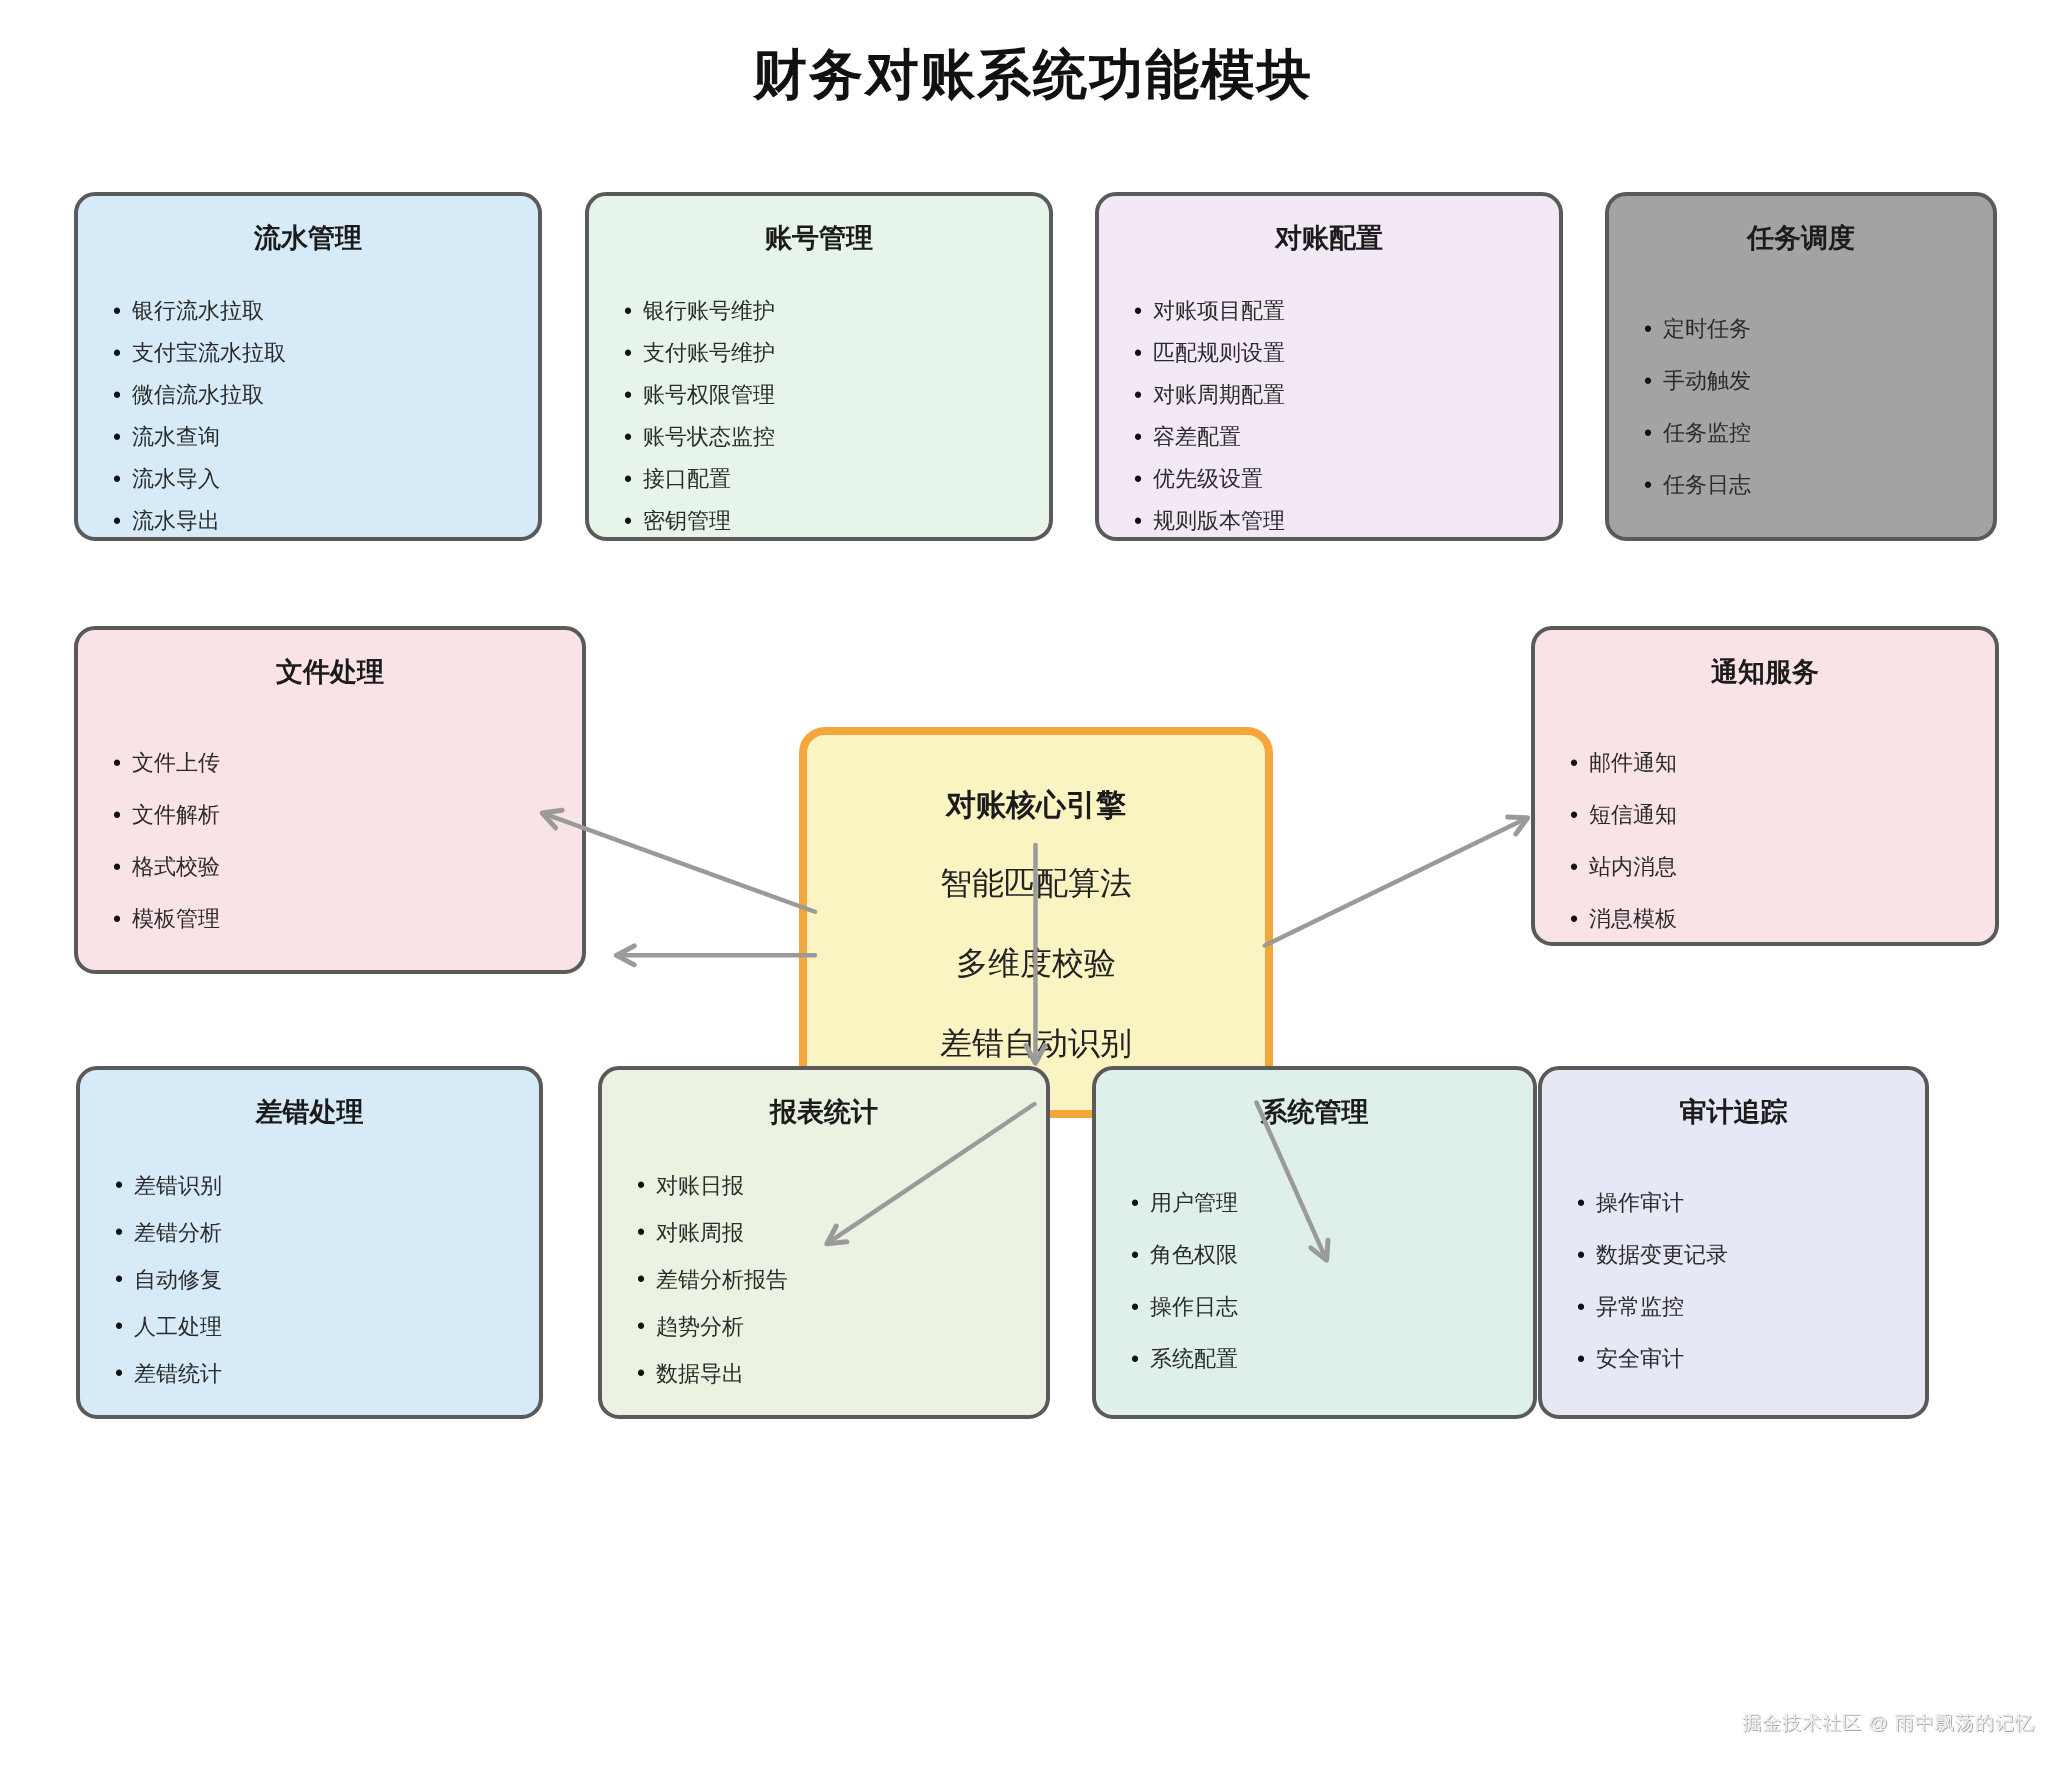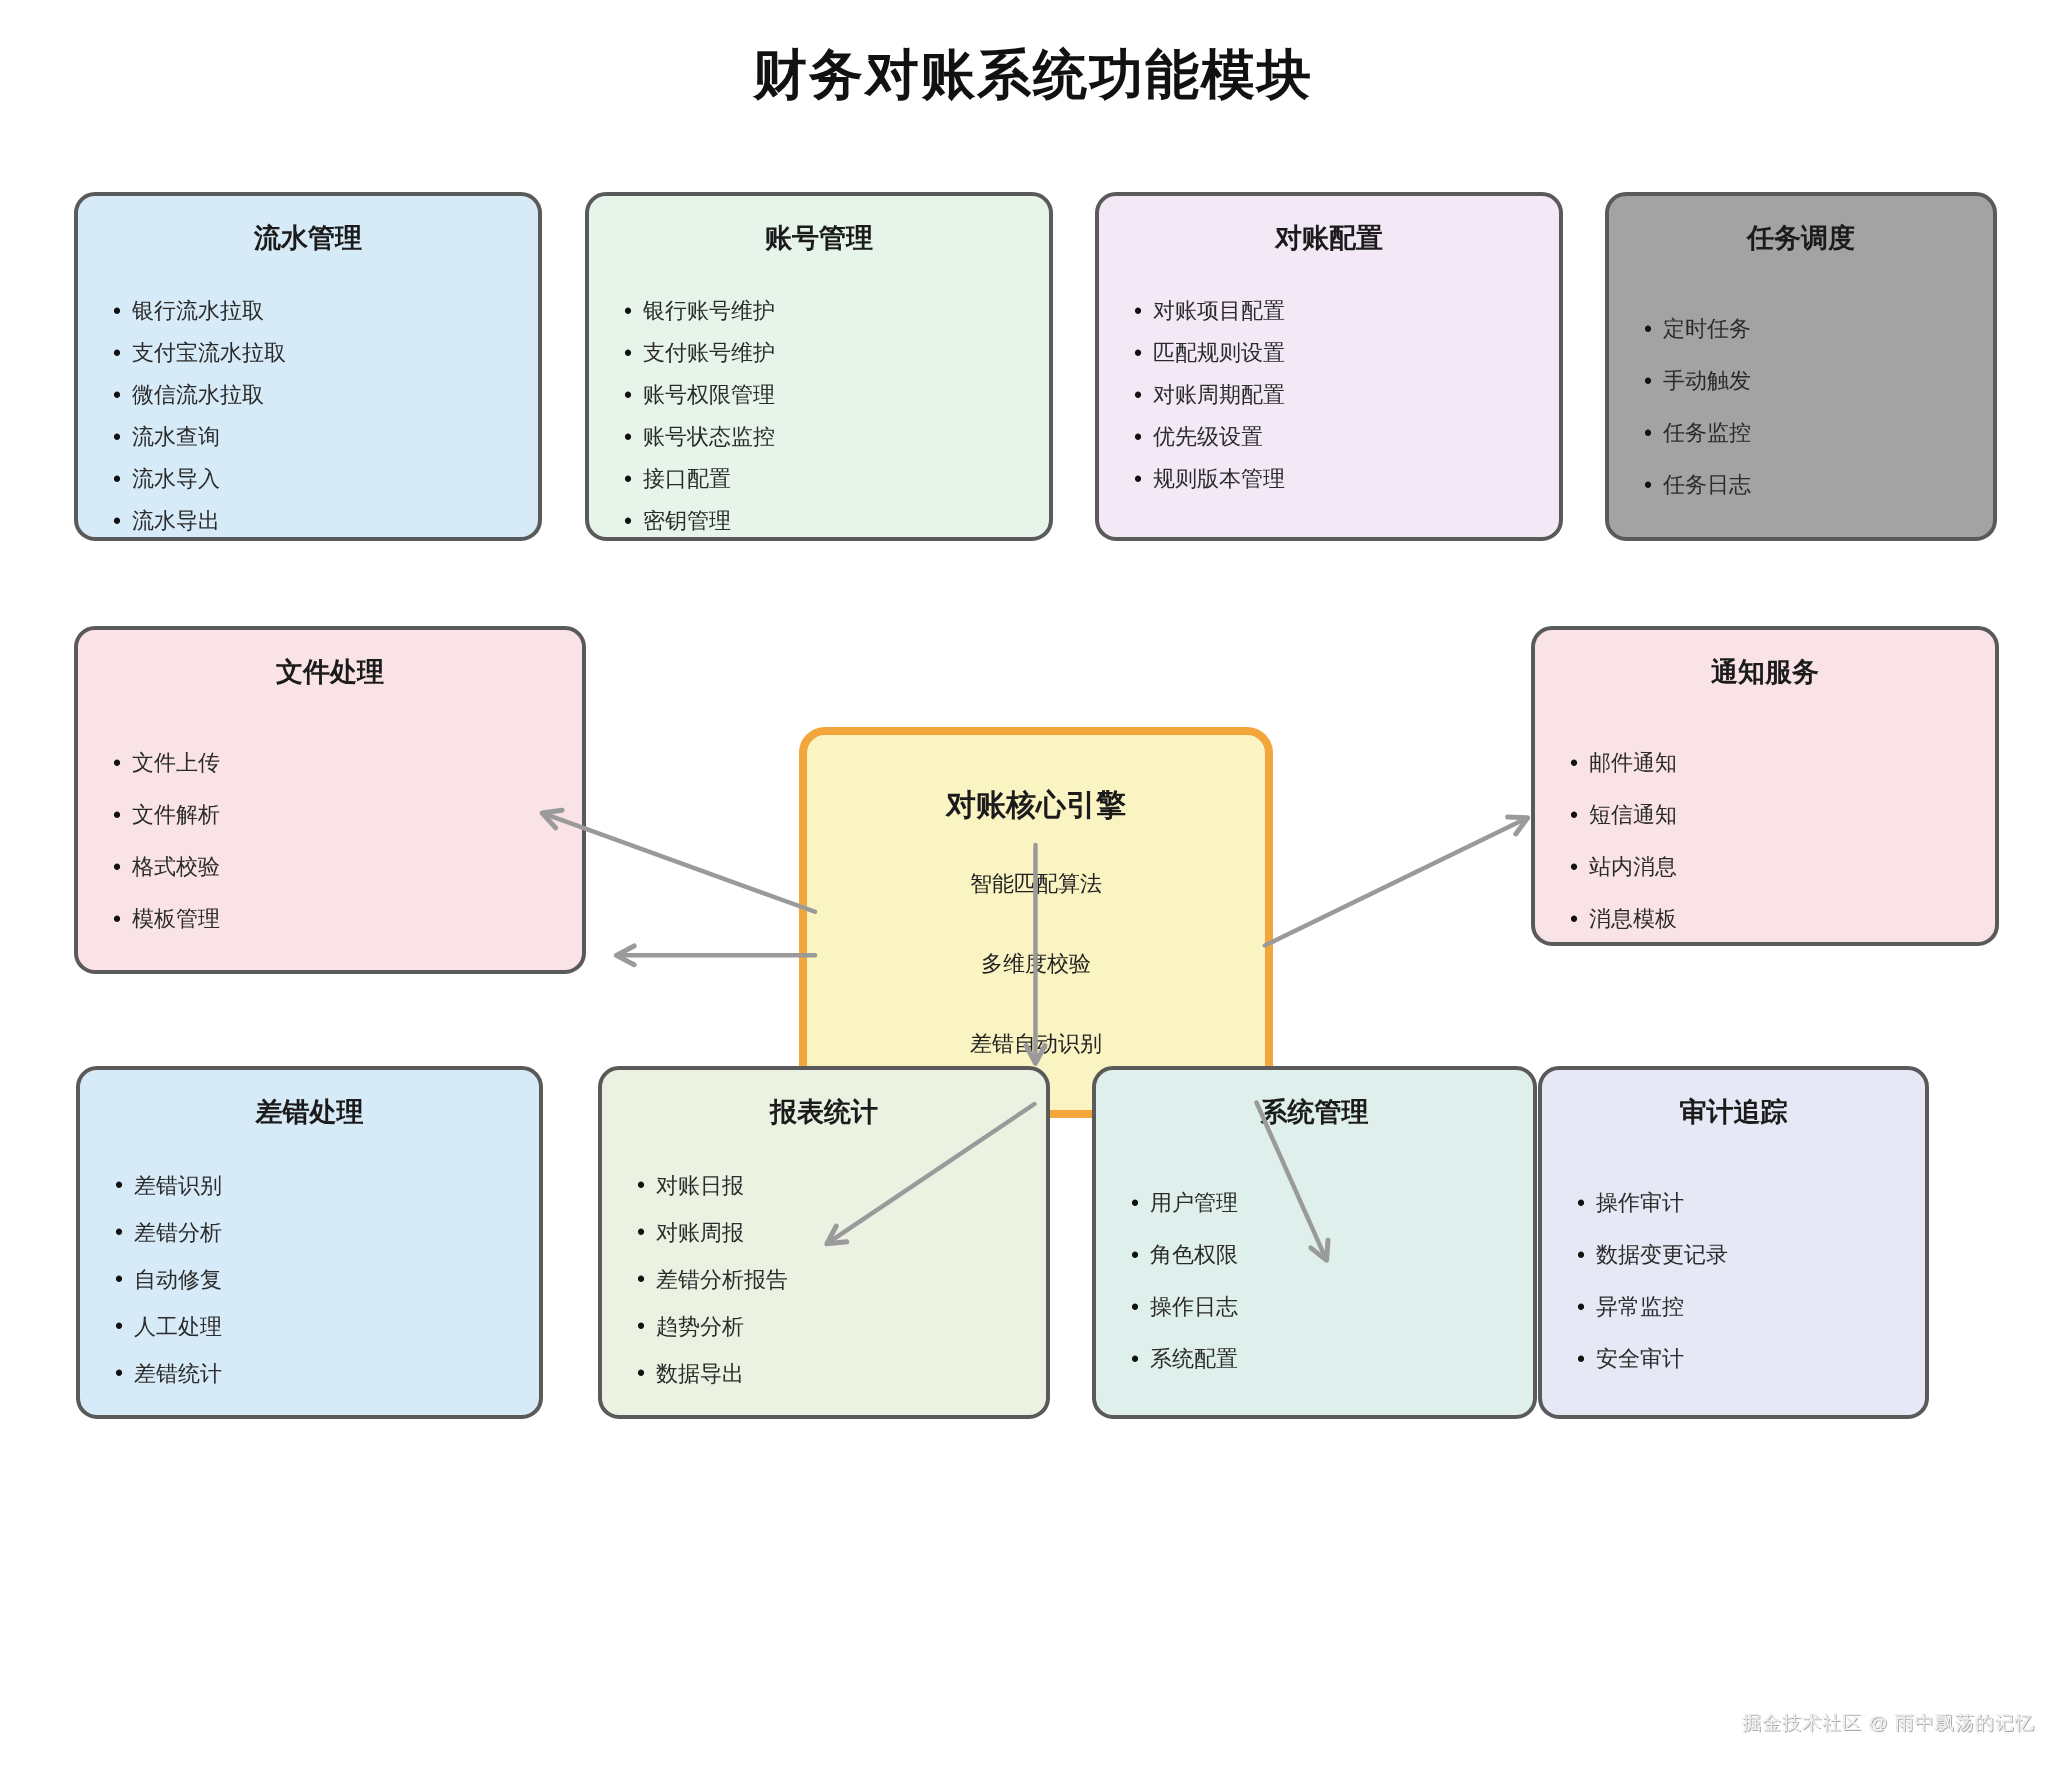--- a/index.html
+++ b/index.html
@@ -64,21 +64,21 @@
     font-size:23px;
     color:#111;
   }
   ul.items-6{top:94px;} ul.items-6 li{height:42px;}
   ul.items-5{top:92px;} ul.items-5 li{height:47px;}
   ul.items-4{top:107px;} ul.items-4 li{height:52px;}
   ul.core-items{top:109px; left:0; right:0;}
   ul.core-items li{
     height:80px;
     justify-content:center;
-    font-size:22px;
+    font-size:32px;
     color:#222;
   }
   ul.core-items li::before{content:""; margin:0;}
   #arrows{
     position:absolute;
     top:0; left:0;
     z-index:10;
     pointer-events:none;
   }
   .watermark{
@@ -120,20 +120,21 @@
         <li>密钥管理</li>
       </ul>
   </div>
 
   <div class="box" style="left: 1095px; top: 192px; width: 468px; height: 349px; background: rgb(243, 233, 246);">
     <div class="box-title">对账配置</div>
     <ul class="box-items items-6">
         <li>对账项目配置</li>
         <li>匹配规则设置</li>
         <li>对账周期配置</li>
+        <li>容差配置</li>
         <li>优先级设置</li>
         <li>规则版本管理</li>
       </ul>
   </div>
 
   <div class="box" style="left: 1605px; top: 192px; width: 392px; height: 349px; background: #a3a3a3;">
     <div class="box-title">任务调度</div>
     <ul class="box-items items-4">
         <li>定时任务</li>
         <li>手动触发</li>

